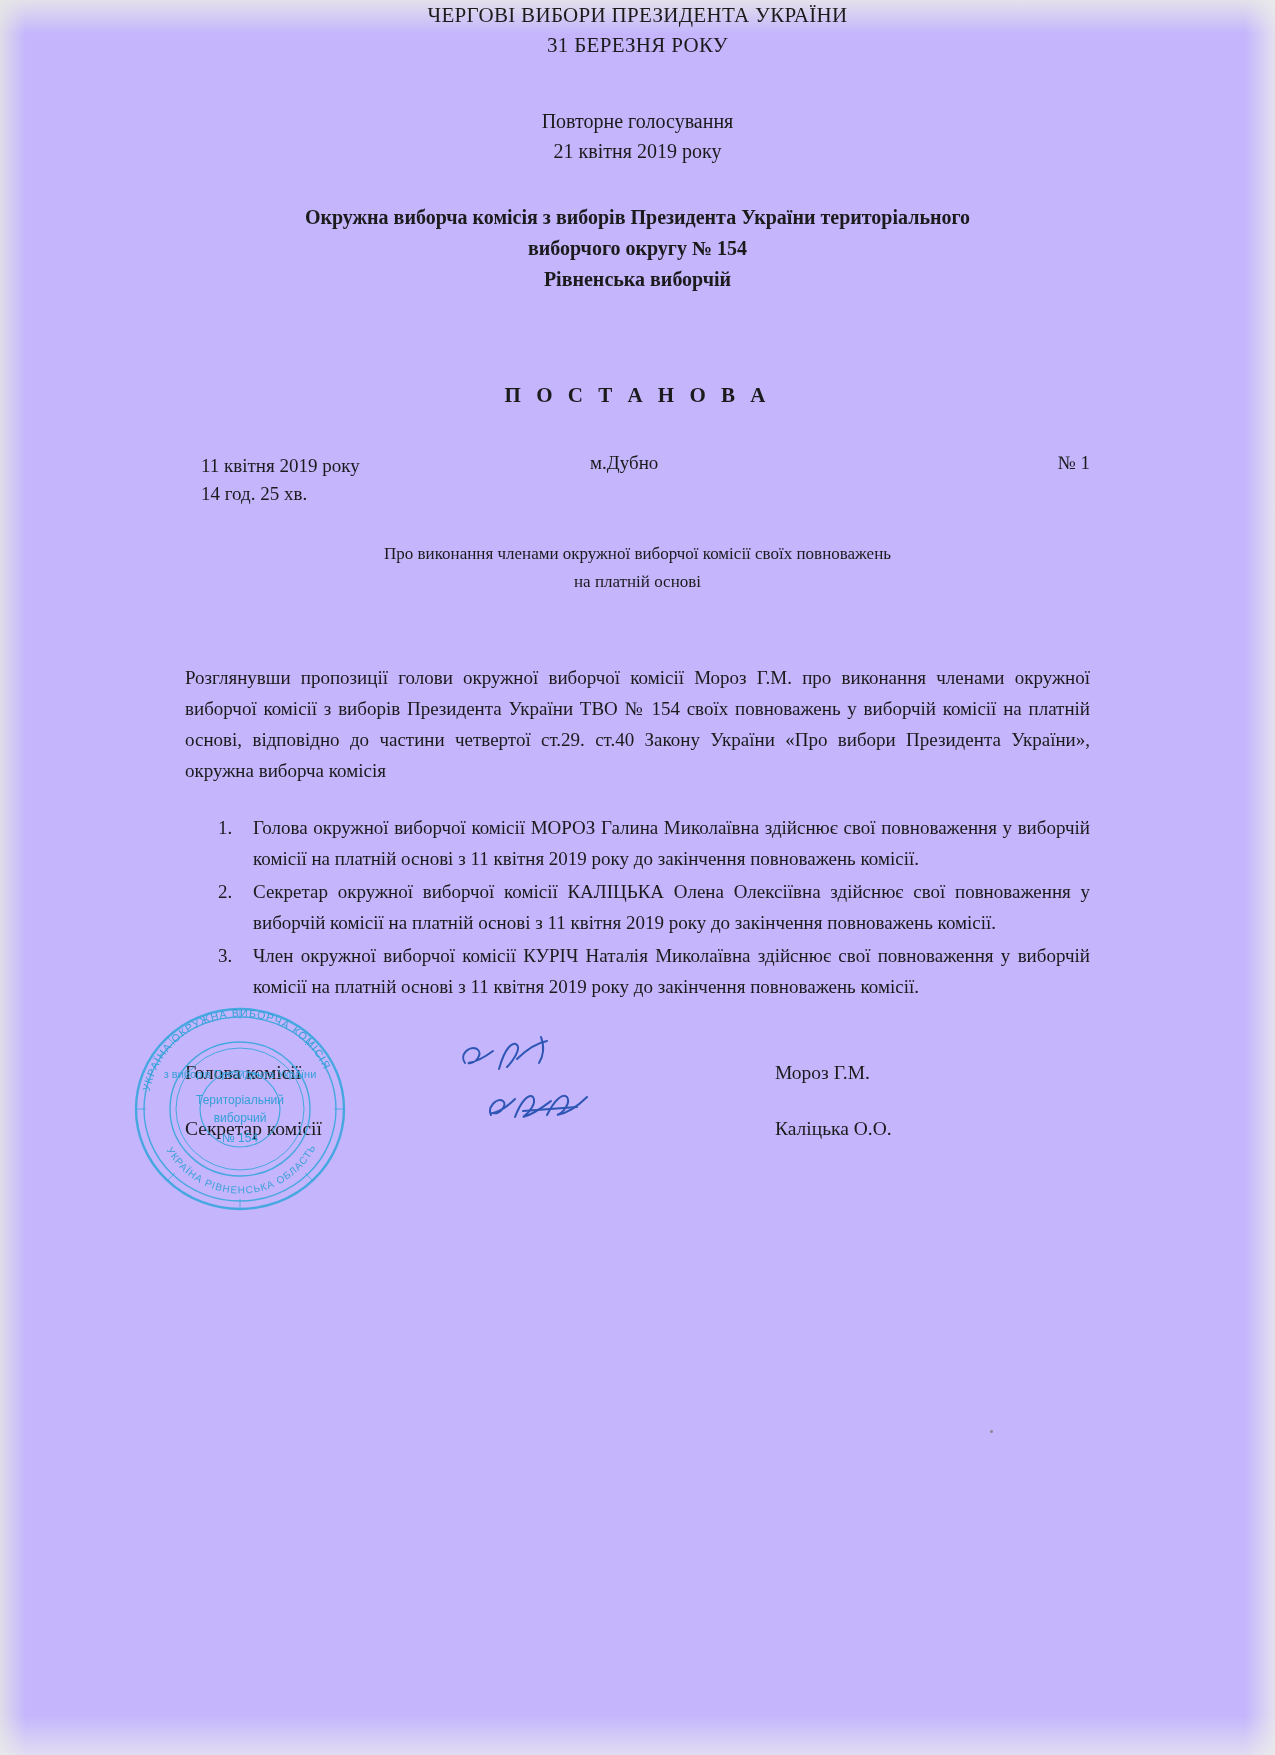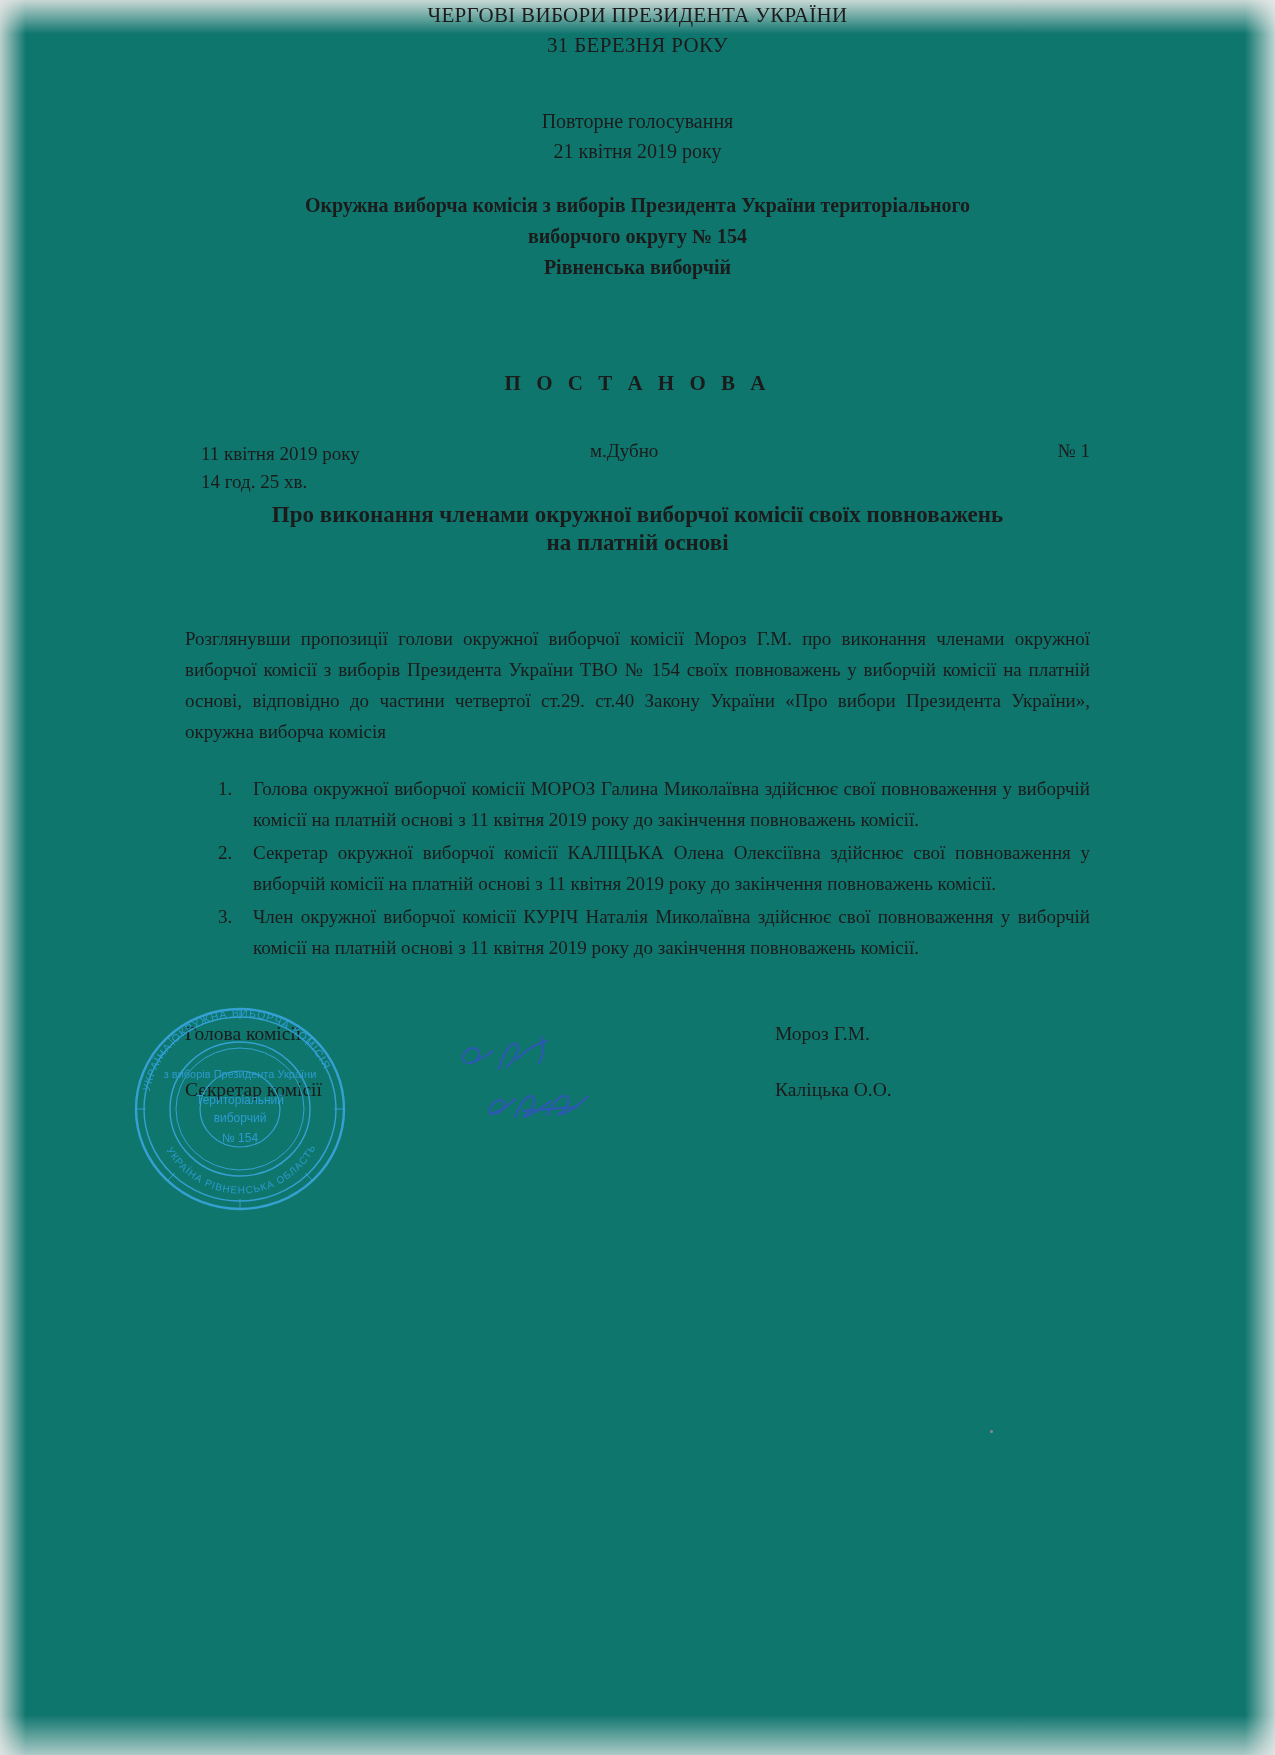--- a/index.html
+++ b/index.html
@@ -12,21 +12,21 @@
     background: #ffffff;
     font-family: "Liberation Serif", serif;
     color: #1b1b1b;
     position: relative;
     overflow: hidden;
   }
 
   .page {
     position: absolute;
     inset: 0;
-    background: #0f766e;
+    background: #c4b5fd;
   }
 
   
   .scan-edge-top {
     position: absolute;
     top: 0; left: 0; right: 0;
     height: 34px;
     background: linear-gradient(to bottom, #e9e9e7 0%, rgba(253,253,253,0) 100%);
     opacity: .85;
   }
@@ -83,21 +83,21 @@
   .doc-title .l2 { display: block; }
 
   .block-repeat {
     margin-top: 46px;
     text-align: center;
     font-size: 20px;
     line-height: 30px;
   }
 
   .commission {
-    margin-top: 24px;
+    margin-top: 36px;
     text-align: center;
     font-weight: bold;
     font-size: 20px;
     line-height: 31px;
   }
 
   .resolution-word {
     margin-top: 88px;
     text-align: center;
     font-weight: bold;
@@ -122,24 +122,24 @@
     left: 405px;
     top: 0;
   }
   .meta-number {
     position: absolute;
     right: 0;
     top: 0;
   }
 
   .subject {
-    margin-top: 5px;
-    text-align: center;
-    font-weight: bold;
-    font-size: 23px;
+    margin-top: 32px;
+    text-align: center;
+    font-weight: normal;
+    font-size: 17px;
     line-height: 28px;
     padding: 0 6px;
   }
 
   .preamble {
     margin-top: 66px;
     font-size: 19px;
     line-height: 31px;
     text-align: justify;
     text-justify: inter-word;

